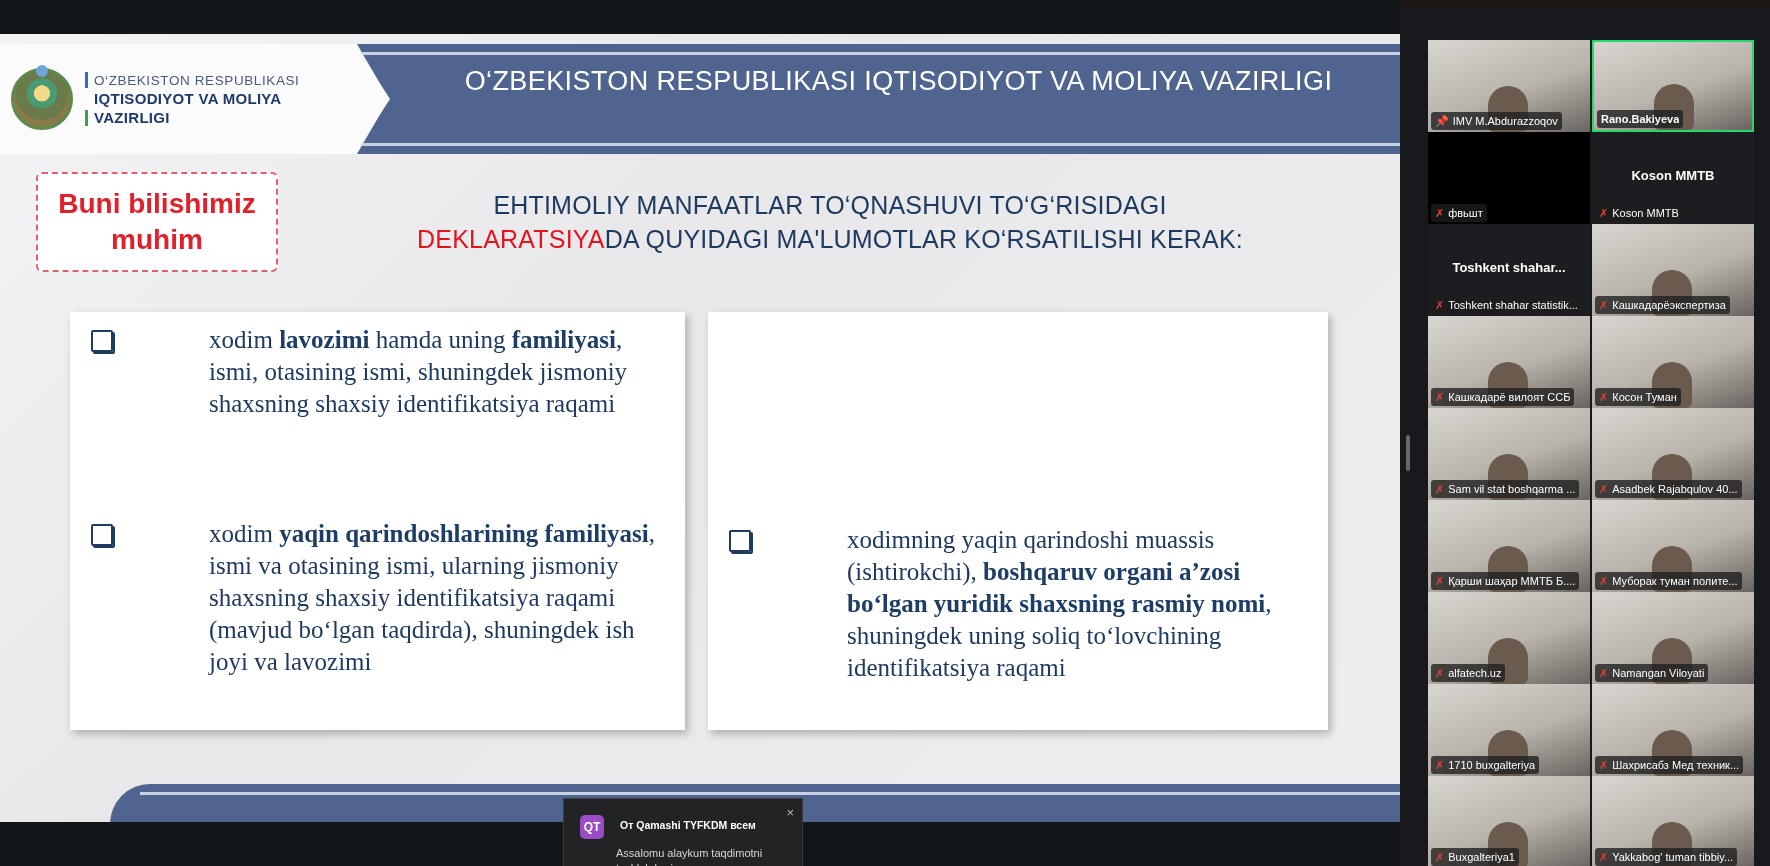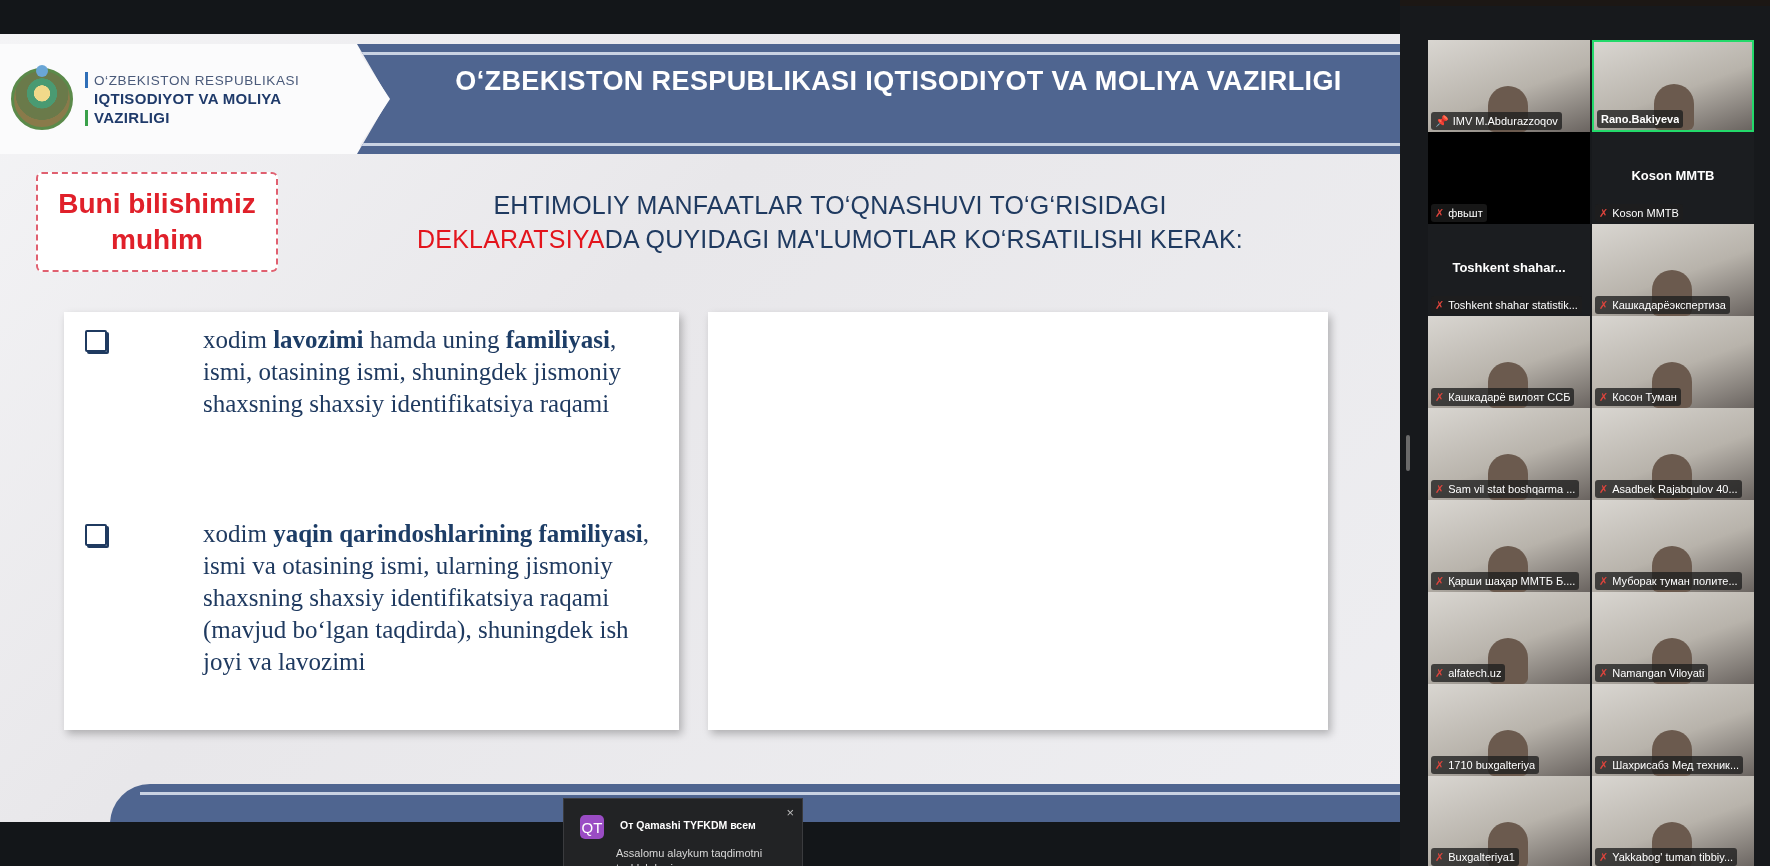--- a/index.html
+++ b/index.html
@@ -17,42 +17,42 @@
   .logo-line { display: flex; align-items: center; gap: 6px; font-weight: bold; color: #1f3a6a; }
   .logo-line .bar { width: 3px; height: 16px; }
   .logo-line.l1 { font-weight: normal; color: #4a5a7a; font-size: 13.5px; letter-spacing: 0.6px; }
   .logo-line.l2, .logo-line.l3 { font-size: 15px; letter-spacing: 0.3px; }
   .chevron-shape { position: absolute; left: 330px; top: 10px; width: 60px; height: 110px; background: #fbfbfc; clip-path: polygon(0 0, 40% 0, 100% 50%, 40% 100%, 0 100%); }
 
   .title-band { position: absolute; left: 357px; top: 10px; width: 1043px; height: 110px; background: #4f6590; clip-path: polygon(0 0, 100% 0, 100% 100%, 0 100%, 32px 50%); }
   .title-band .rule { position: absolute; left: 0; right: 0; height: 3px; background: #c9d2e3; }
   .title-band .rule.top { top: 8px; }
   .title-band .rule.bot { bottom: 8px; }
-  .title-band .title { position: absolute; left: 40px; right: 0; top: 20px; text-align: center; color: #ffffff; font-weight: bold; font-size: 27px; line-height: 34px; letter-spacing: 0.4px; }
+  .title-band .title { position: absolute; left: 40px; right: 0; top: 20px; text-align: center; color: #ffffff; font-weight: normal; font-size: 27px; line-height: 34px; letter-spacing: 0.4px; }
 
   .callout { position: absolute; left: 36px; top: 138px; width: 242px; height: 100px; border: 2px dashed #e06070; border-radius: 6px; background: #ffffff; display: flex; align-items: center; justify-content: center; text-align: center; }
   .callout span { color: #e0202a; font-weight: bold; font-size: 28px; line-height: 36px; }
 
   .heading { position: absolute; left: 330px; top: 154px; width: 1000px; text-align: center; color: #1f3a60; font-size: 25px; line-height: 34px; letter-spacing: 0.2px; }
   .heading .red { color: #e3141c; font-weight: normal; }
 
   .card { position: absolute; background: #ffffff; box-shadow: 3px 4px 8px rgba(0,0,0,0.25); }
-  .card.left { left: 64px; top: 278px; width: 615px; height: 418px; }
+  .card.left { left: 70px; top: 278px; width: 615px; height: 418px; }
   .card.right { left: 708px; top: 278px; width: 620px; height: 418px; }
   .item { position: absolute; left: 0; right: 10px; display: flex; }
   .item .cb { width: 22px; height: 22px; margin-left: 21px; margin-top: 6px; border: 2px solid #1f3a60; border-radius: 2px; box-shadow: 2px 2px 0 #1f3a60; flex: none; }
   .item .txt { margin-left: 96px; font-family: "Liberation Serif", "DejaVu Serif", serif; font-size: 25px; line-height: 32px; color: #1f3a60; }
   .item .txt b { font-weight: bold; color: #1d3d66; }
 
   .bottom-band { position: absolute; left: 110px; top: 750px; width: 1290px; height: 60px; background: #4f6590; border-top-left-radius: 40px; }
   .bottom-band .rule { position: absolute; left: 30px; right: 0; top: 8px; height: 3px; background: #c9d2e3; }
 
   
   .toast { position: absolute; left: 563px; top: 798px; width: 240px; height: 68px; background: #222325; border: 1px solid #3a3b3e; border-bottom: none; }
-  .toast .avatar { position: absolute; left: 16px; top: 16px; width: 24px; height: 24px; border-radius: 5px; background: #9a4cc4; color: #fff; font-size: 15px; font-weight: normal; display: flex; align-items: center; justify-content: center; }
+  .toast .avatar { position: absolute; left: 16px; top: 16px; width: 24px; height: 24px; border-radius: 5px; background: #9a4cc4; color: #fff; font-size: 12px; font-weight: bold; display: flex; align-items: center; justify-content: center; }
   .toast .from { position: absolute; left: 56px; top: 20px; color: #ffffff; font-size: 10.5px; font-weight: bold; }
   .toast .msg { position: absolute; left: 52px; top: 47px; color: #d8d8d8; font-size: 11px; line-height: 15px; width: 180px; }
   .toast .close { position: absolute; right: 8px; top: 7px; color: #bbbbbb; font-size: 13px; line-height: 13px; cursor: pointer; }
 
   
   #participants { position: absolute; left: 1400px; top: 0; width: 370px; height: 866px; background: #17191c; }
   .panel-top { position: absolute; left: 0; top: 0; width: 370px; height: 6px; background: #1c1714; }
   .splitter { position: absolute; left: 6px; top: 435px; width: 4px; height: 36px; background: #6a6a6a; border-radius: 2px; }
   .tile { position: absolute; width: 162px; height: 92px; background: #000; overflow: hidden; }
   .tile.dark { background: #1b1d20; }
@@ -109,20 +109,24 @@
         <span class="cb"></span>
         <div class="txt"><span>xodim </span><b>lavozimi</b><span> hamda uning </span><b>familiyasi</b><span>, ismi, otasining ismi, shuningdek jismoniy shaxsning shaxsiy identifikatsiya raqami</span></div>
       </div>
       <div class="item" style="top:206px">
         <span class="cb"></span>
         <div class="txt"><span>xodim </span><b>yaqin qarindoshlarining familiyasi</b><span>, ismi va otasining ismi, ularning jismoniy shaxsning shaxsiy identifikatsiya raqami (mavjud bo‘lgan taqdirda), shuningdek ish joyi va lavozimi</span></div>
       </div>
     </div>
 
     <div class="card right">
+      <div class="item" style="top:212px">
+        <span class="cb"></span>
+        <div class="txt"><span>xodimning yaqin qarindoshi muassis (ishtirokchi), </span><b>boshqaruv organi a’zosi bo‘lgan yuridik shaxsning rasmiy nomi</b><span>, shuningdek uning soliq to‘lovchining identifikatsiya raqami</span></div>
+      </div>
     </div>
 
     <div class="bottom-band">
       <div class="rule"></div>
     </div>
   </div>
   <div id="bottom-strip"></div>
 
   <div class="toast">
     <div class="avatar">QT</div>

